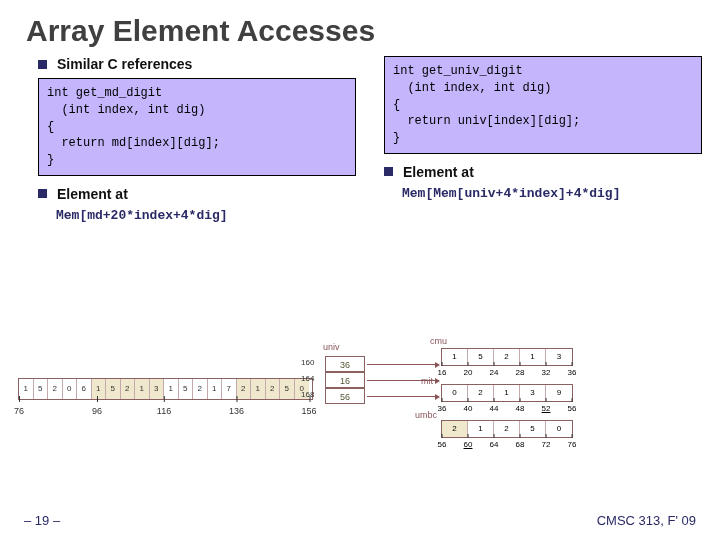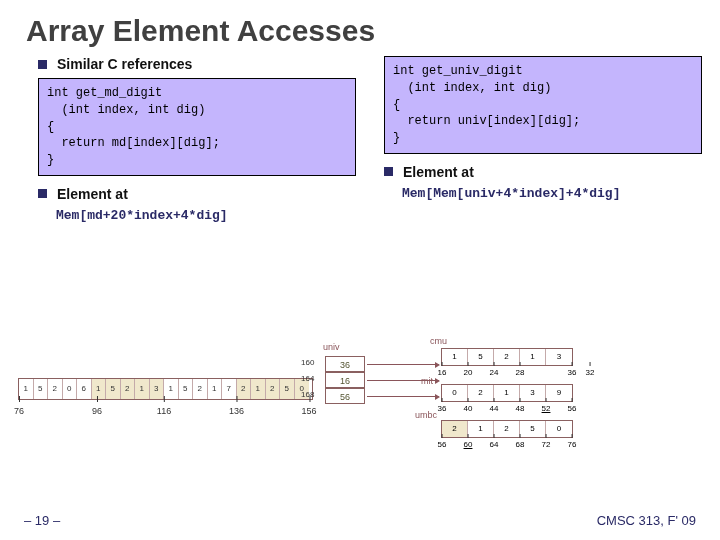--- a/index.html
+++ b/index.html
@@ -254,21 +254,21 @@
           <div class="rcell">5</div>
           <div class="rcell">2</div>
           <div class="rcell">1</div>
           <div class="rcell">3</div>
         </div>
       <div class="rticks" id="ticks-cmu">
           <span class="rtick" style="left: 1px;">16</span>
           <span class="rtick" style="left: 27px;">20</span>
           <span class="rtick" style="left: 53px;">24</span>
           <span class="rtick" style="left: 79px;">28</span>
-          <span class="rtick" style="left: 105px; margin-left: 44px;">32</span>
+          <span class="rtick" style="left: 105px;">32</span>
           <span class="rtick" style="left: 131px;">36</span>
         </div>
     </div>
 
     <span class="lbl-small" style="top:36px; left:90px;">mit</span>
     <div class="rband-wrap" style="top:44px; left:110px;">
       <div class="rband" id="band-mit">
           <div class="rcell">0</div>
           <div class="rcell">2</div>
           <div class="rcell">1</div>

